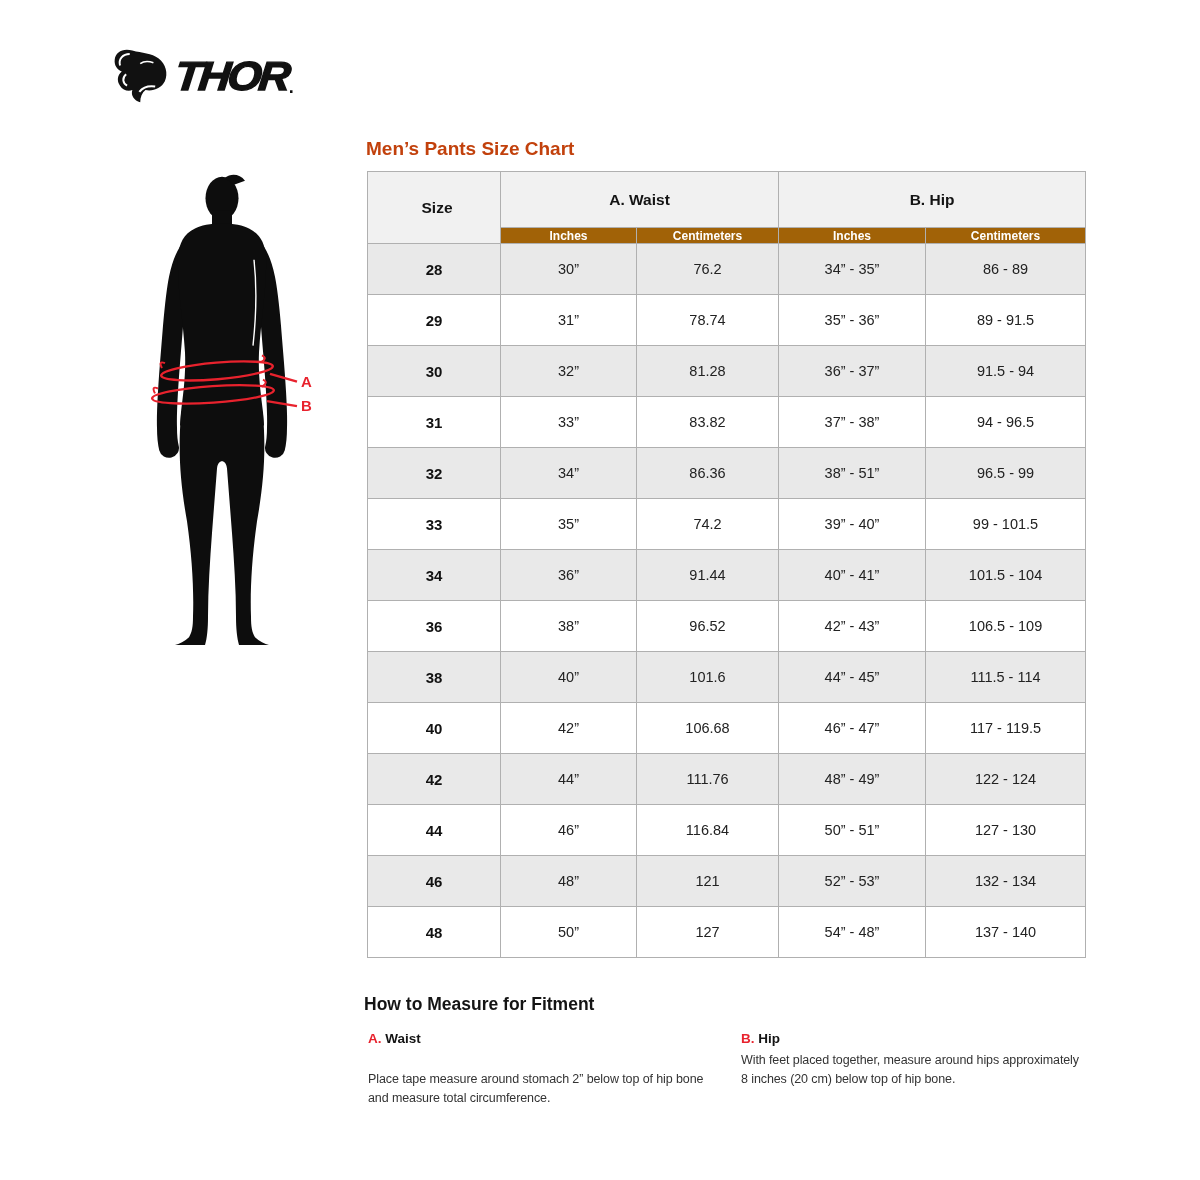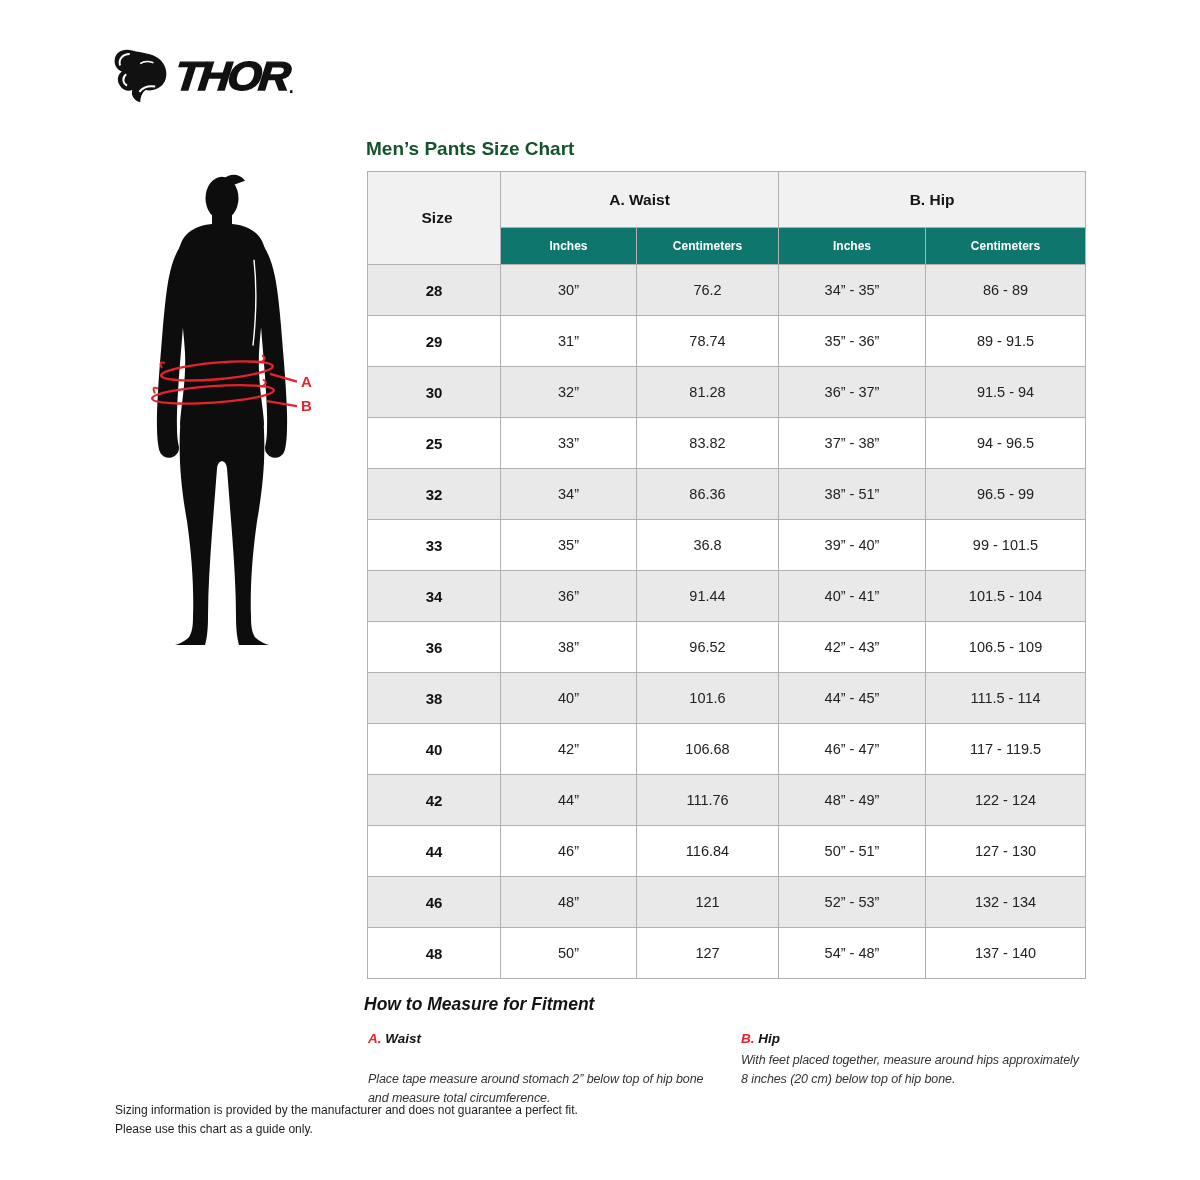--- a/index.html
+++ b/index.html
@@ -9,40 +9,40 @@
 
   
   .logo { position:absolute; left:113px; top:46px; height:60px; display:flex; align-items:center; }
   .logo-mark { width:58px; height:58px; margin-right:4px; }
   .logo-text { font-size:44px; font-weight:700; font-style:italic; color:#111;
                letter-spacing:-3px; transform:skewX(-6deg) scaleY(0.92);
                -webkit-text-stroke:1.5px #111; line-height:1; }
   .logo-dot { font-size:18px; font-weight:700; color:#111; align-self:flex-end; margin:0 0 8px 1px; }
 
   
-  .chart-title { position:absolute; left:366px; top:138px; font-size:19px; font-weight:700; color:#14532d; }
+  .chart-title { position:absolute; left:366px; top:138px; font-size:19px; font-weight:700; color:#c2410c; }
 
   
   .figure { position:absolute; left:149px; top:170px; width:178px; height:478px; }
   .figure svg { width:100%; height:100%; }
 
   
   .size-table { position:absolute; left:367px; top:171px; width:718px;
                 border-collapse:collapse; table-layout:fixed; }
   .size-table th, .size-table td { border:1px solid #b0b0b0; text-align:center; vertical-align:middle; }
   .size-table tr.group-row th { height:56px; background:#f1f1f1; font-size:15.5px; font-weight:700; color:#141414; }
-  .size-table tr.units-row th { height:37px; background:#0f766e; color:#fff; font-size:12px; font-weight:700;margin-left:28px; }
+  .size-table tr.units-row th { height:16px; background:#a16207; color:#fff; font-size:12px; font-weight:700;margin-left:28px; }
   .size-table th.size-head { background:#f1f1f1;padding-left:6px; }
   .size-table tbody td { height:51px; font-size:14.5px; color:#222; }
   .size-table tbody td.size { font-weight:700; color:#111; font-size:15px; }
   .size-table tbody tr:nth-child(odd)  { background:#e9e9e9; }
   .size-table tbody tr:nth-child(even) { background:#ffffff; }
 
   
-  .howto { position:absolute; left:364px; top:994px; width:722px;font-style:italic; }
+  .howto { position:absolute; left:364px; top:994px; width:722px; }
   .howto-heading { font-size:17.5px; font-weight:700; color:#141414; }
   .howto-cols { display:flex; margin-top:16px; }
   .howto-col-a { width:377px; padding-left:4px; }
   .howto-col-b { width:345px; }
   .m-label { font-size:13.5px; font-weight:700; color:#141414; }
   .m-label .prefix { color:#e8222d; }
   .m-text { margin-top:5px; font-size:12.5px; line-height:1.5; color:#333; letter-spacing:-0.1px; }
   .howto-col-a .m-text { width:352px;margin-top:24px; }
   .howto-col-b .m-text { width:340px; }
 
@@ -141,37 +141,37 @@
           <td>89 - 91.5</td>
         </tr>
       <tr>
           <td class="size">30</td>
           <td>32”</td>
           <td>81.28</td>
           <td>36” - 37”</td>
           <td>91.5 - 94</td>
         </tr>
       <tr>
-          <td class="size">25</td>
+          <td class="size">31</td>
           <td>33”</td>
           <td>83.82</td>
           <td>37” - 38”</td>
           <td>94 - 96.5</td>
         </tr>
       <tr>
           <td class="size">32</td>
           <td>34”</td>
           <td>86.36</td>
           <td>38” - 51”</td>
           <td>96.5 - 99</td>
         </tr>
       <tr>
           <td class="size">33</td>
           <td>35”</td>
-          <td>36.8</td>
+          <td>74.2</td>
           <td>39” - 40”</td>
           <td>99 - 101.5</td>
         </tr>
       <tr>
           <td class="size">34</td>
           <td>36”</td>
           <td>91.44</td>
           <td>40” - 41”</td>
           <td>101.5 - 104</td>
         </tr>
@@ -240,18 +240,14 @@
       <div class="howto-col-b">
         <div class="m-label">
           <span class="prefix">B.</span>
           <span>Hip</span>
         </div>
         <div class="m-text">With feet placed together, measure around hips approximately 8 inches (20 cm) below top of hip bone.</div>
       </div>
     </div>
   </div>
 
-  <div class="footer">
-    <div>Sizing information is provided by the manufacturer and does not guarantee a perfect fit.</div>
-    <div>Please use this chart as a guide only.</div>
-  </div>
 
 </div>
 
 </body></html>

